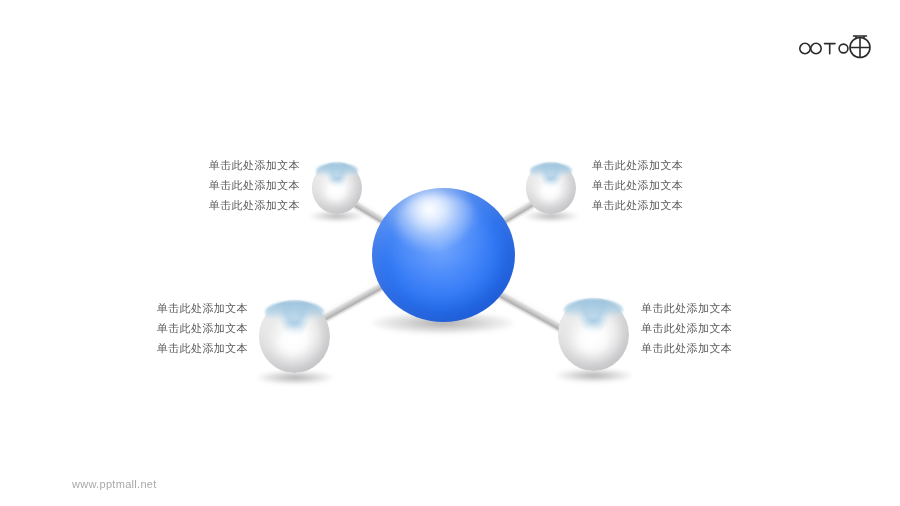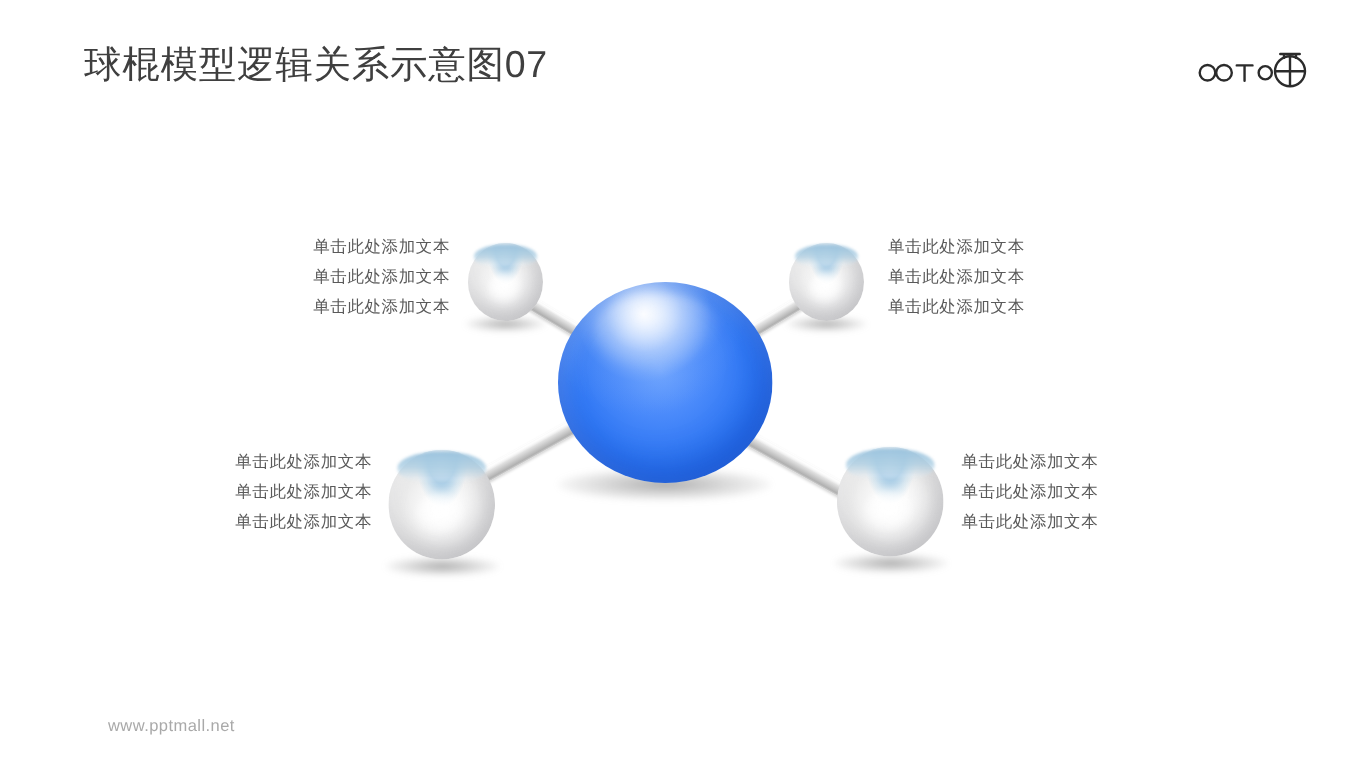--- a/index.html
+++ b/index.html
@@ -205,21 +205,20 @@
   }
   .label-block .label-line { display: block; }
   .label-right { text-align: left; }
   .label-left  { text-align: right; }
 </style>
 </head>
 <body>
 
 <div id="slide">
 
-  <div id="page-title">球棍模型逻辑关系示意图07</div>
 
   <div id="brand-logo">
     <svg width="78" height="34" viewBox="0 0 78 34" xmlns="http://www.w3.org/2000/svg">
       <g fill="none" stroke="#2b2b2b" stroke-width="1.6">
 
         <circle cx="7" cy="18.5" r="5.2"></circle>
         <circle cx="18" cy="18.5" r="5.2"></circle>
         <path d="M26.5 13.6 h10.5 M31.7 13.6 v10.2" stroke-linecap="round"></path>
 
         <circle cx="45.5" cy="18.5" r="4.4"></circle>

